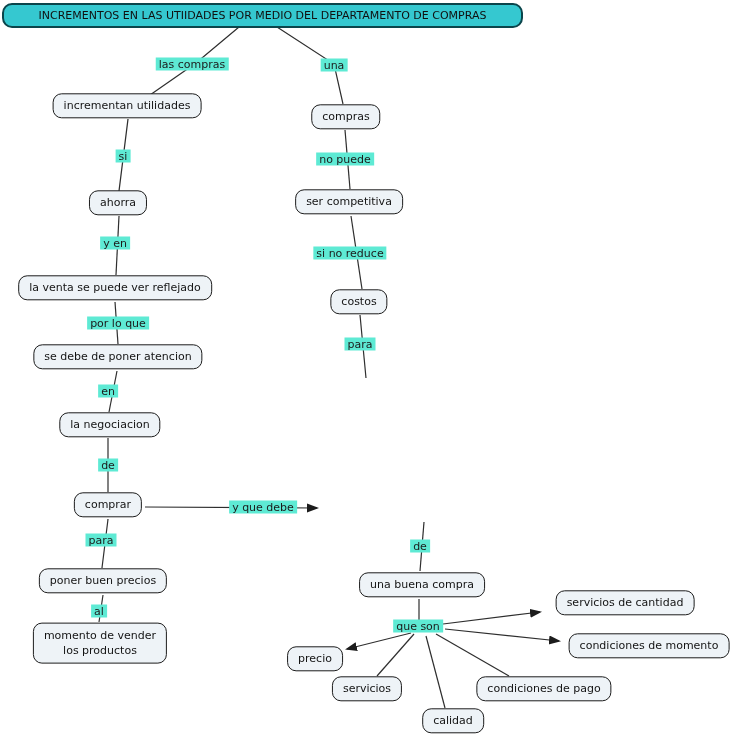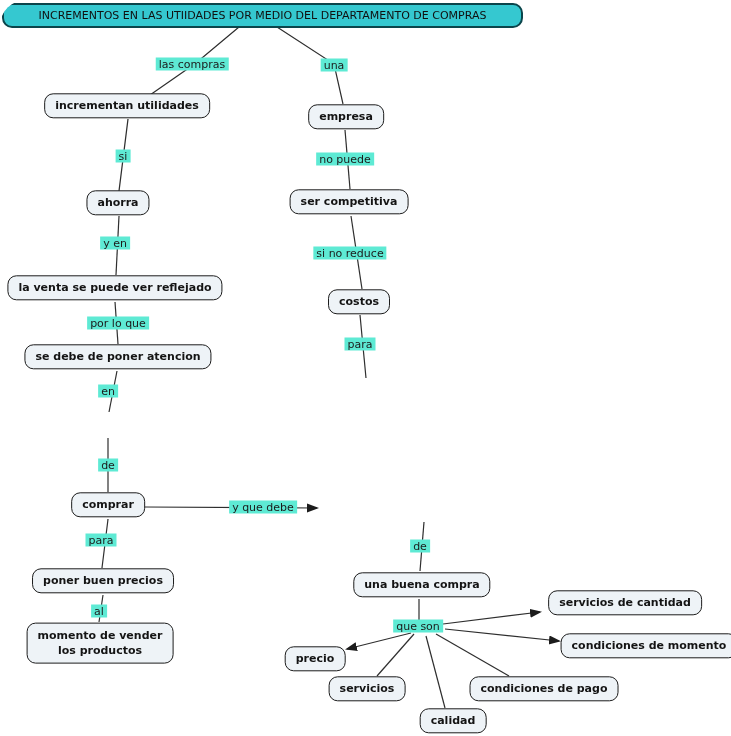--- a/index.html
+++ b/index.html
@@ -3,21 +3,20 @@
 <meta charset="utf-8">
 <style>
   html, body { margin: 0; padding: 0; background: #ffffff; }
   .canvas {
     position: relative;
     width: 731px;
     height: 736px;
     background: #ffffff;
     font-family: "DejaVu Sans", "Liberation Sans", sans-serif;
     overflow: hidden;
-    border-radius: 26px;
   }
   .edges {
     position: absolute;
     left: 0; top: 0;
     width: 731px; height: 736px;
     z-index: 1;
   }
   .edges line, .edges polyline {
     stroke: #2e2e2e;
     stroke-width: 1.2;
@@ -30,21 +29,20 @@
     border: 1.2px solid #1c1c1c;
     border-radius: 9px;
     padding: 4px 10px;
     font-size: 11px;
     line-height: 1.4;
     color: #141414;
     width: max-content;
     white-space: pre-line;
     text-align: center;
     z-index: 2;
-    font-weight: bold;
   }
   .title-node {
     position: absolute;
     left: 2px; top: 3px;
     width: 521px; height: 25px;
     box-sizing: border-box;
     background: #35c8d0;
     border: 2px solid #0b454b;
     border-radius: 10px;
     display: flex;
@@ -101,26 +99,27 @@
 
     <line x1="145" y1="507" x2="317" y2="508" marker-end="url(#arrow)"></line>
     <line x1="411" y1="633" x2="347" y2="649" marker-end="url(#arrow)"></line>
     <line x1="443" y1="624" x2="540" y2="612" marker-end="url(#arrow)"></line>
     <line x1="445" y1="629" x2="559" y2="641" marker-end="url(#arrow)"></line>
   </svg>
 
   <div class="title-node">INCREMENTOS EN LAS UTIIDADES POR MEDIO DEL DEPARTAMENTO DE COMPRAS</div>
 
   <div class="node" style="left:127px;top:106px">incrementan utilidades</div>
-  <div class="node" style="left:346px;top:117px">empresa</div>
+  <div class="node" style="left:346px;top:117px">compras</div>
   <div class="node" style="left:118px;top:203px">ahorra</div>
   <div class="node" style="left:349px;top:202px">ser competitiva</div>
   <div class="node" style="left:115px;top:288px">la venta se puede ver reflejado</div>
   <div class="node" style="left:359px;top:302px">costos</div>
   <div class="node" style="left:118px;top:357px">se debe de poner atencion</div>
+  <div class="node" style="left:110px;top:425px">la negociacion</div>
   <div class="node" style="left:108px;top:505px">comprar</div>
   <div class="node" style="left:103px;top:581px">poner buen precios</div>
   <div class="node" style="left:100px;top:643px">momento de vender
 los productos</div>
   <div class="node" style="left:422px;top:585px">una buena compra</div>
   <div class="node" style="left:625px;top:603px">servicios de cantidad</div>
   <div class="node" style="left:649px;top:646px">condiciones de momento</div>
   <div class="node" style="left:315px;top:659px">precio</div>
   <div class="node" style="left:367px;top:689px">servicios</div>
   <div class="node" style="left:544px;top:689px">condiciones de pago</div>

